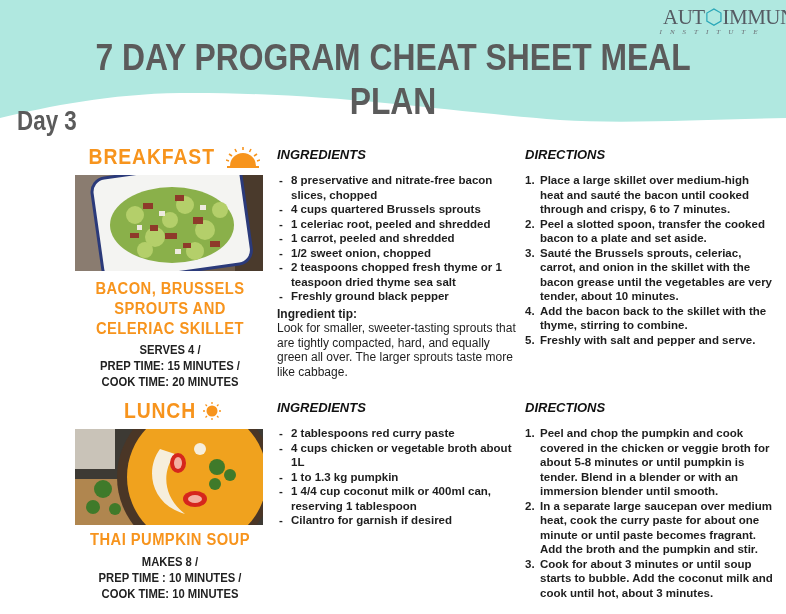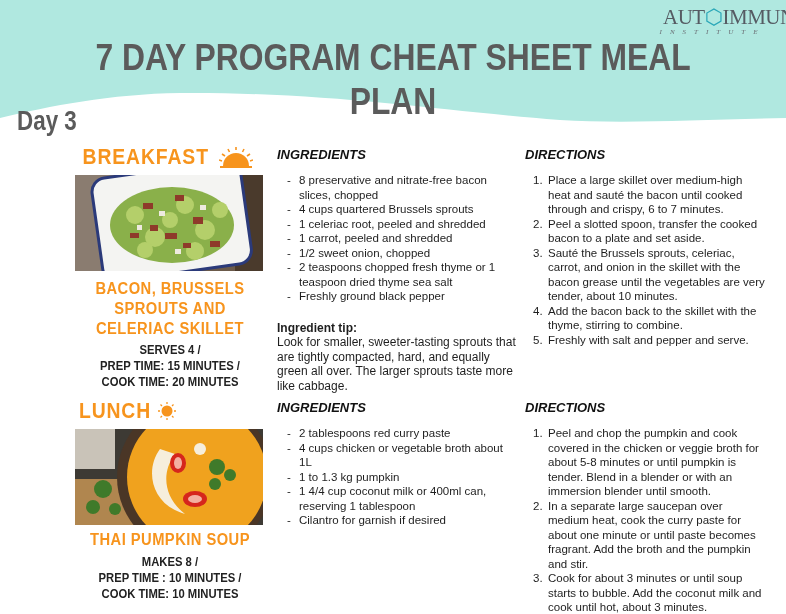--- a/index.html
+++ b/index.html
@@ -5,33 +5,33 @@
   html, body { margin:0; padding:0; }
   body { width:786px; height:614px; overflow:hidden; background:#ffffff; position:relative; font-family:"Liberation Sans", sans-serif; color:#1a1a1a; }
   .wave { position:absolute; left:0; top:0; width:786px; height:150px; }
   .logo { position:absolute; left:636px; top:6px; width:145px; text-align:center; }
   .logo-main { font-family:Liberation Serif, serif; font-size:21px; color:#555b63; letter-spacing:-0.5px; line-height:22px;margin-left:27px; }
   .logo-main .hex { color:#2aa7b8; }
   .logo-sub { font-family:"Liberation Serif", serif; font-size:7px; color:#6a6f75; letter-spacing:8px; line-height:9px; padding-left:8px;font-style:italic; }
   .title { position:absolute; left:0; top:36px; width:786px; text-align:center; font-family:"Liberation Sans", sans-serif; font-weight:bold; font-size:37px; color:#5b5b5b; transform:scaleX(0.86); transform-origin:center; letter-spacing:0px; line-height:44px; }
   .day { position:absolute; left:17px; top:104px; font-weight:bold; font-size:28px; color:#5b5b5b; transform:scaleX(0.8); transform-origin:left; line-height:34px; }
   .meal { position:absolute; left:74px; width:192px; }
-  .meal-head { display:flex; align-items:center; height:26px; }
+  .meal-head { display:flex; align-items:center; justify-content:center; height:26px; }
   .meal-label { font-weight:bold; font-size:22px; color:#f7941d; transform:scaleX(0.88); letter-spacing:1px; line-height:26px; }
   .meal-img { width:188px; height:96px; margin-top:5px; margin-left:1px; overflow:hidden; }
   .recipe-title { text-align:center; font-weight:bold; font-size:16px; color:#f7941d; line-height:20px; margin-top:8px; transform:scaleX(0.92); letter-spacing:0.5px; }
   .recipe-meta { text-align:center; font-weight:bold; font-size:12.5px; color:#222; line-height:16px; margin-top:3px; transform:scaleX(0.9); }
   .col { position:absolute; font-size:11.5px; line-height:14.5px; color:#1e1e1e; }
   .col h3 { margin:0 0 10px 0; font-size:13px; font-weight:bold; color:#111; line-height:16px;font-style:italic; }
-  .col ul, .col ol { margin:8px; padding:0; list-style:none; }
+  .col ul, .col ol { margin:0; padding:0; list-style:none;font-weight:bold; }
   .col li { position:relative; padding-left:14px; }
   .col ul li::before { content:"-"; position:absolute; left:2px; top:0; }
   .col ol li { padding-left:15px; }
   .col ol li .num { position:absolute; left:0; top:0; }
-  .tip-h { font-weight:bold; margin-top:17px; font-size:12px; }
+  .tip-h { font-weight:bold; margin-top:3px; font-size:12px; }
   .tip { font-size:12px; line-height:14.5px; }
 </style>
 </head>
 <body>
 
 <svg class="wave" viewBox="0 0 786 150" preserveAspectRatio="none">
   <path d="M0,0 L786,0 L786,118 C700,120 620,124 560,120 C430,110 330,92 180,93 C110,94 50,106 0,118 Z" fill="#b0e8e0"></path>
 </svg>
 
 <div class="logo">

